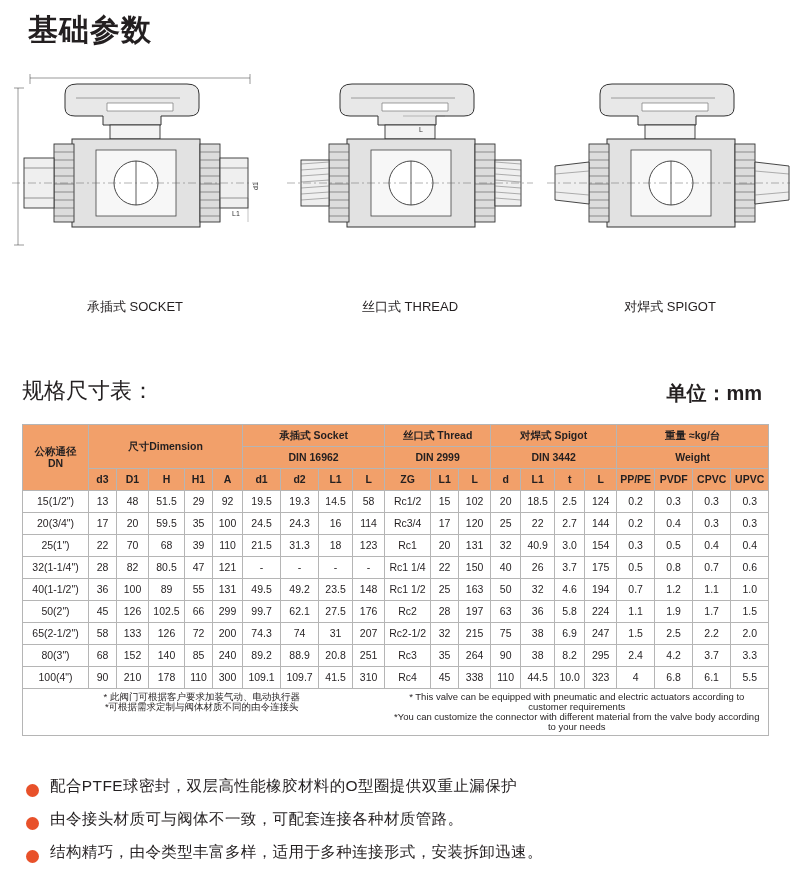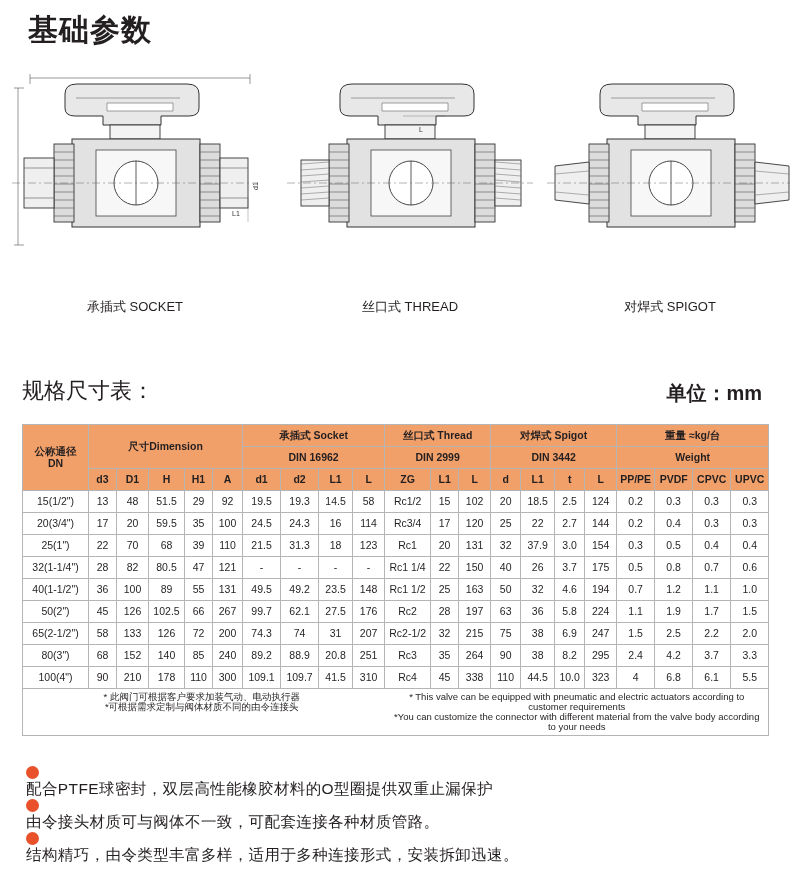--- a/index.html
+++ b/index.html
@@ -133,24 +133,23 @@
 
   
   .bullets {
     position: absolute;
     left: 26px;
     top: 766px;
     width: 740px;
   }
   .bullet-row {
     display: flex;
-    align-items: flex-start;
+    align-items: flex-end;
     height: 31px;
     margin-bottom: 2px;
-    flex-direction: column;
   }
   .bullet-dot {
     width: 13px;
     height: 13px;
     border-radius: 50%;
     background: #e8512a;
     margin-right: 11px;
     flex: 0 0 auto;
   }
   .bullet-text {
@@ -483,21 +482,21 @@
           <td>39</td>
           <td>110</td>
           <td>21.5</td>
           <td>31.3</td>
           <td>18</td>
           <td>123</td>
           <td>Rc1</td>
           <td>20</td>
           <td>131</td>
           <td>32</td>
-          <td>37.9</td>
+          <td>40.9</td>
           <td>3.0</td>
           <td>154</td>
           <td>0.3</td>
           <td>0.5</td>
           <td>0.4</td>
           <td>0.4</td>
         </tr>
         <tr>
           <td class="first-col">32(1-1/4")</td>
           <td>28</td>
@@ -543,21 +542,21 @@
           <td>1.2</td>
           <td>1.1</td>
           <td>1.0</td>
         </tr>
         <tr>
           <td class="first-col">50(2")</td>
           <td>45</td>
           <td>126</td>
           <td>102.5</td>
           <td>66</td>
-          <td>267</td>
+          <td>299</td>
           <td>99.7</td>
           <td>62.1</td>
           <td>27.5</td>
           <td>176</td>
           <td>Rc2</td>
           <td>28</td>
           <td>197</td>
           <td>63</td>
           <td>36</td>
           <td>5.8</td>

